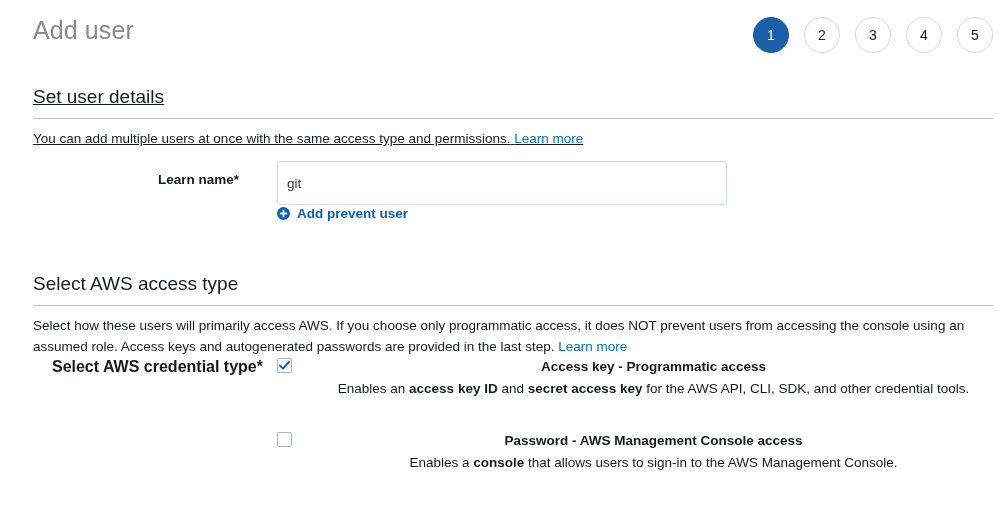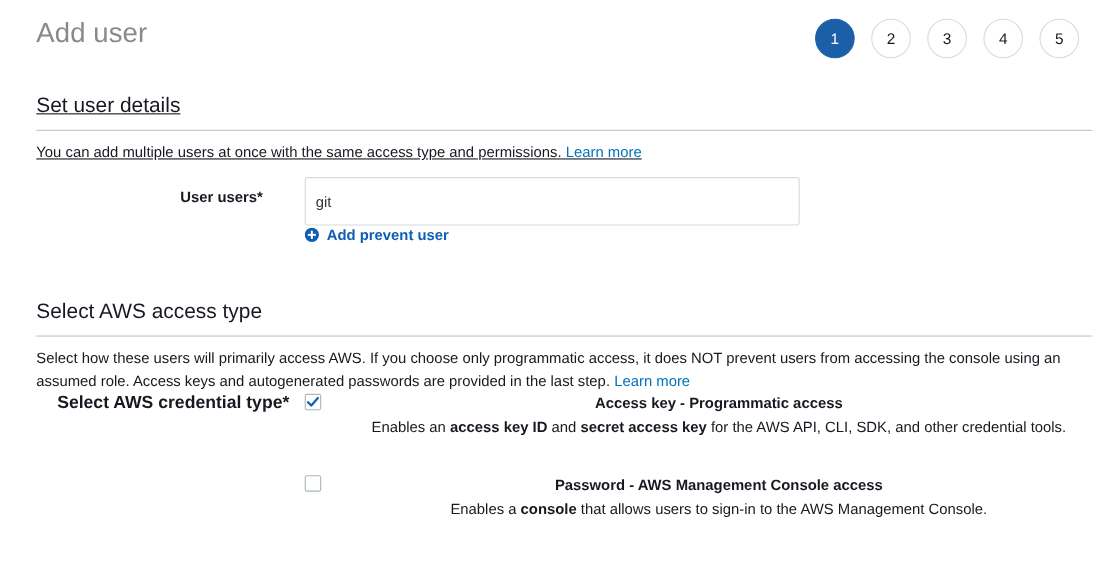--- a/index.html
+++ b/index.html
@@ -19,21 +19,21 @@
     position: relative;
     width: 1007px;
     height: 524px;
   }
 
   
   .header-row {
     position: absolute;
     top: 0;
     left: 0;
-    right: 12px;
+    right: 0;
     height: 70px;
   }
   .page-title {
     position: absolute;
     left: 33px;
     top: 14px;
     font-size: 25px;
     font-weight: 400;
     color: #8a8a8a;
     letter-spacing: 0.1px;
@@ -226,21 +226,21 @@
   <div class="section" style="top:85px;text-decoration:underline;">
     <div class="section-title">Set user details</div>
     <div class="rule"></div>
     <div class="section-desc">
       <span>You can add multiple users at once with the same access type and permissions.</span>
       <a class="link">Learn more</a>
     </div>
   </div>
 
   <div class="form-row" style="top:161px;">
-    <div class="form-label">User users*</div>
+    <div class="form-label">Learn name*</div>
     <input class="text-input" type="text" value="git" style="">
     <a class="add-another">
       <span class="plus-circle">
         <svg width="13" height="13" viewBox="0 0 13 13" xmlns="http://www.w3.org/2000/svg">
           <circle cx="6.5" cy="6.5" r="6.5" fill="#0d5fb3"></circle>
           <rect x="5.6" y="2.8" width="1.8" height="7.4" fill="#ffffff"></rect>
           <rect x="2.8" y="5.6" width="7.4" height="1.8" fill="#ffffff"></rect>
         </svg>
       </span>
       <span>Add prevent user</span>

